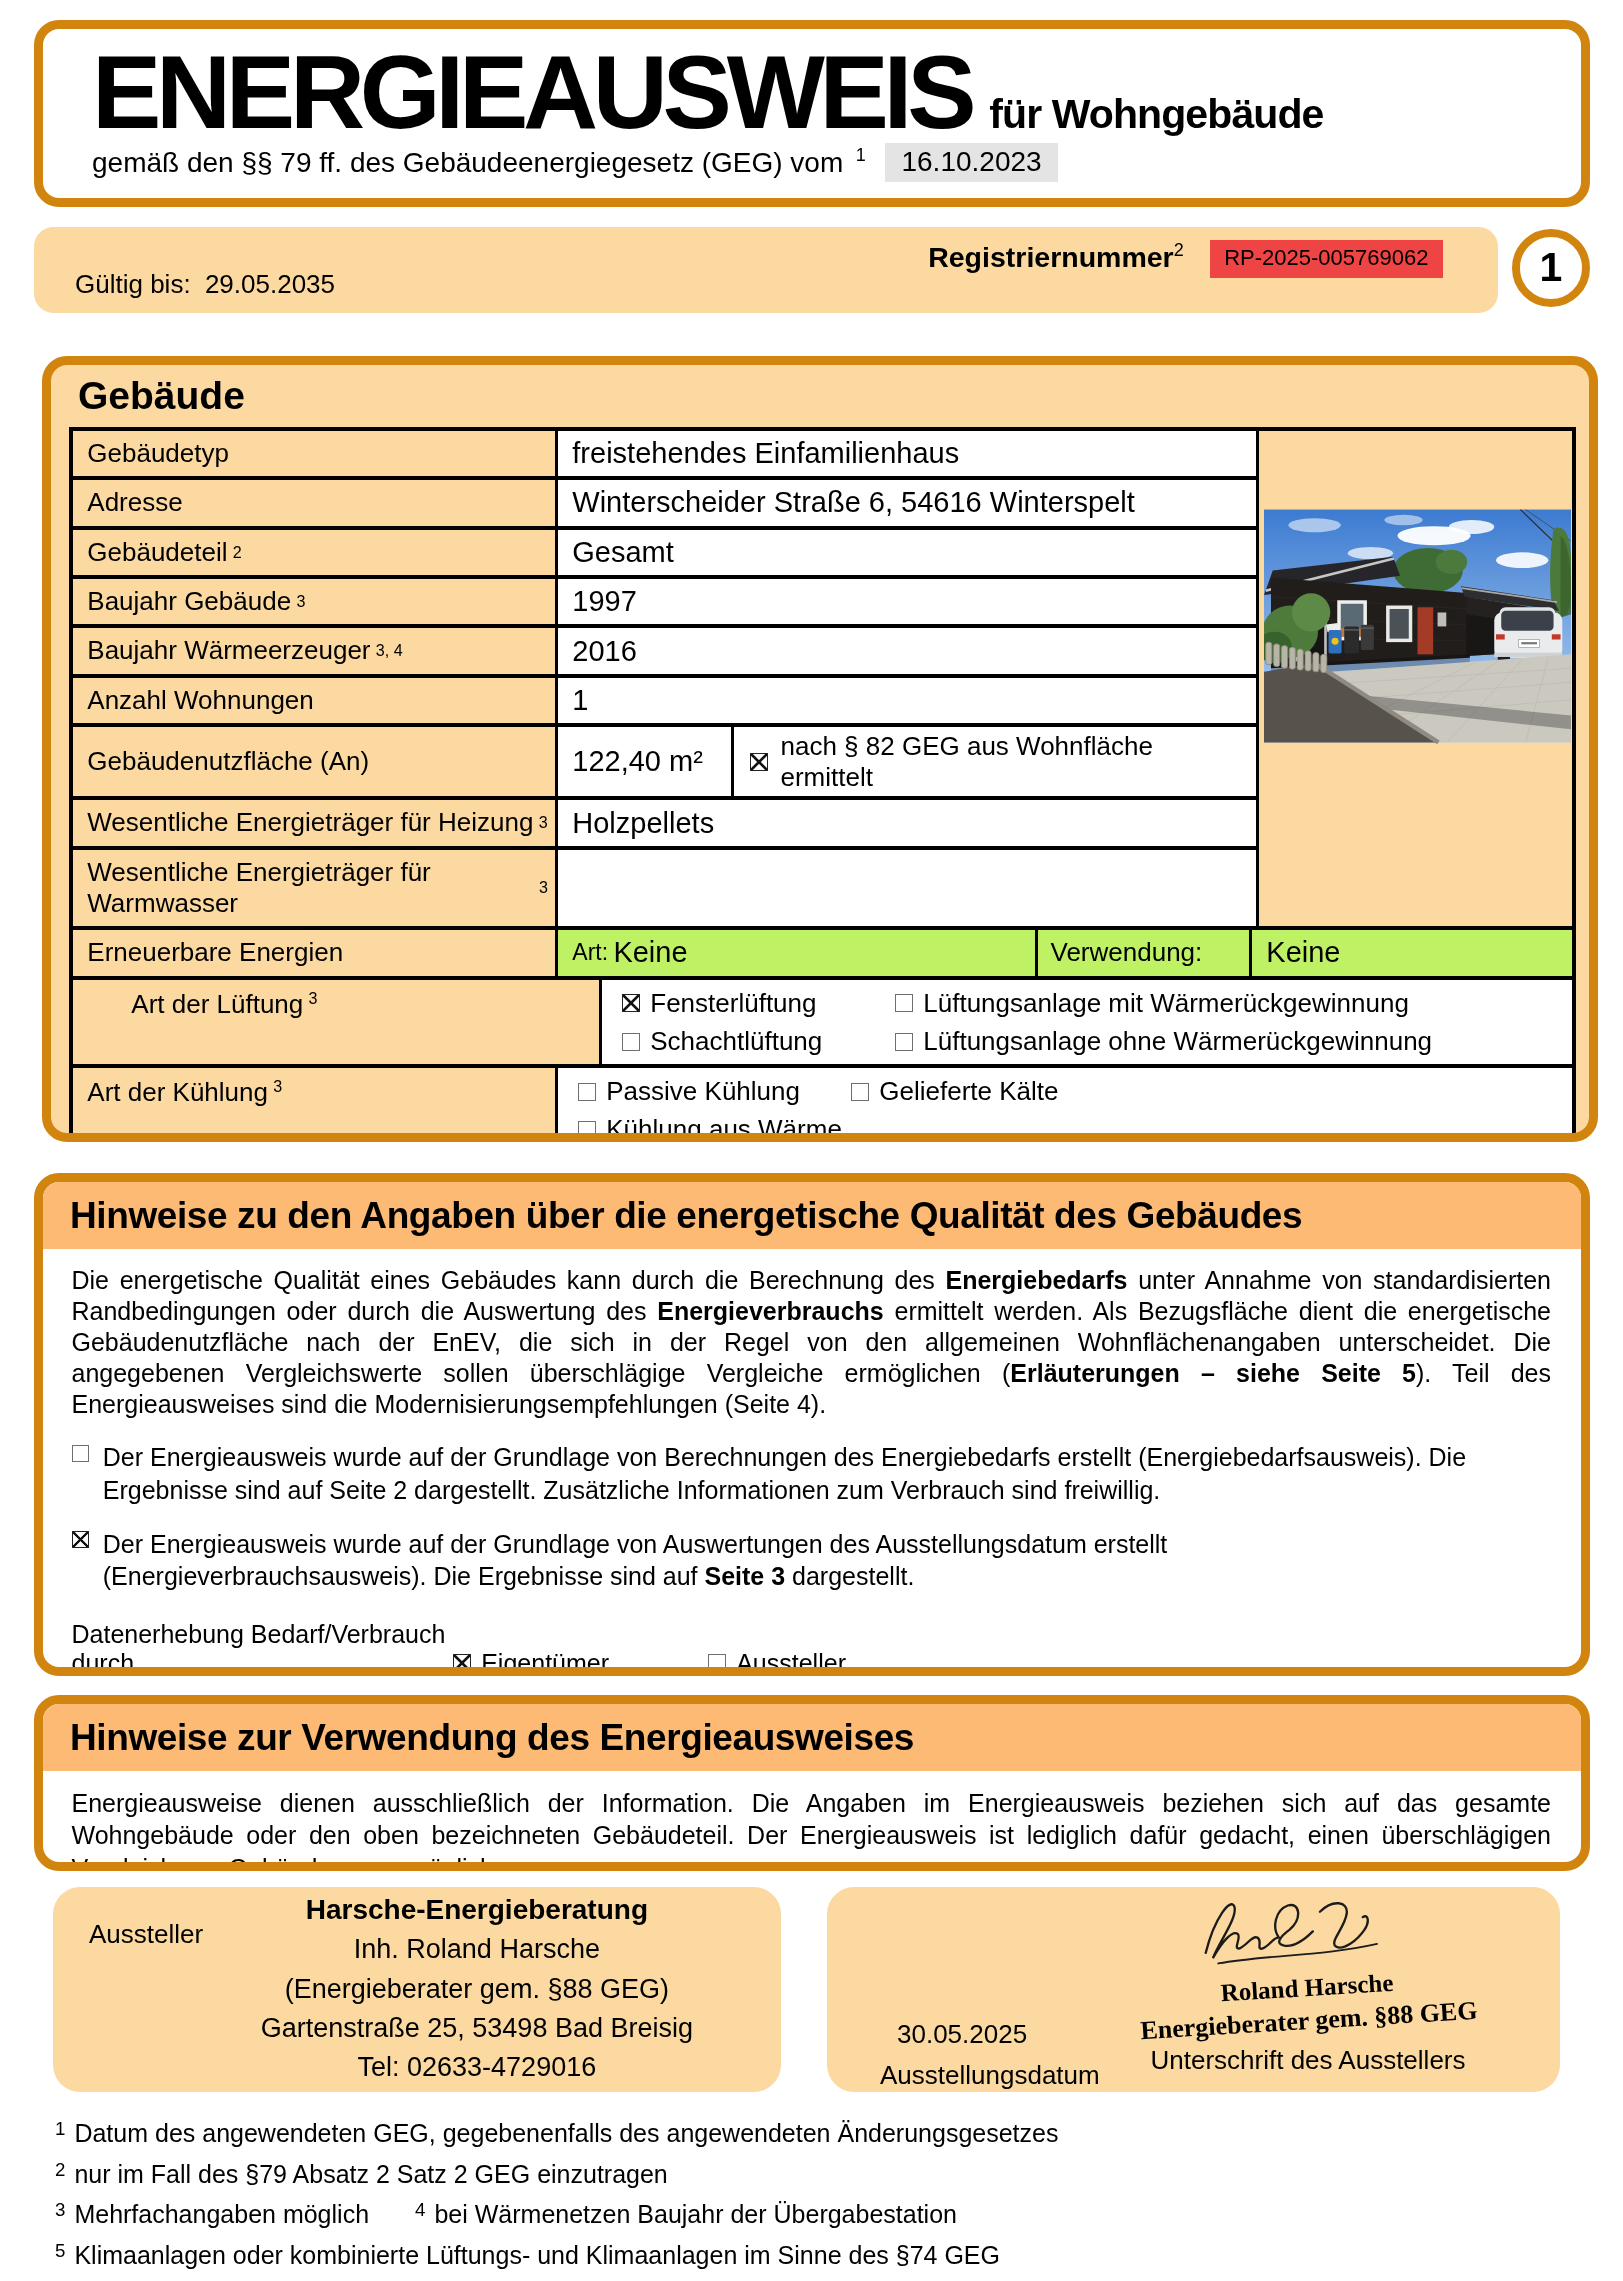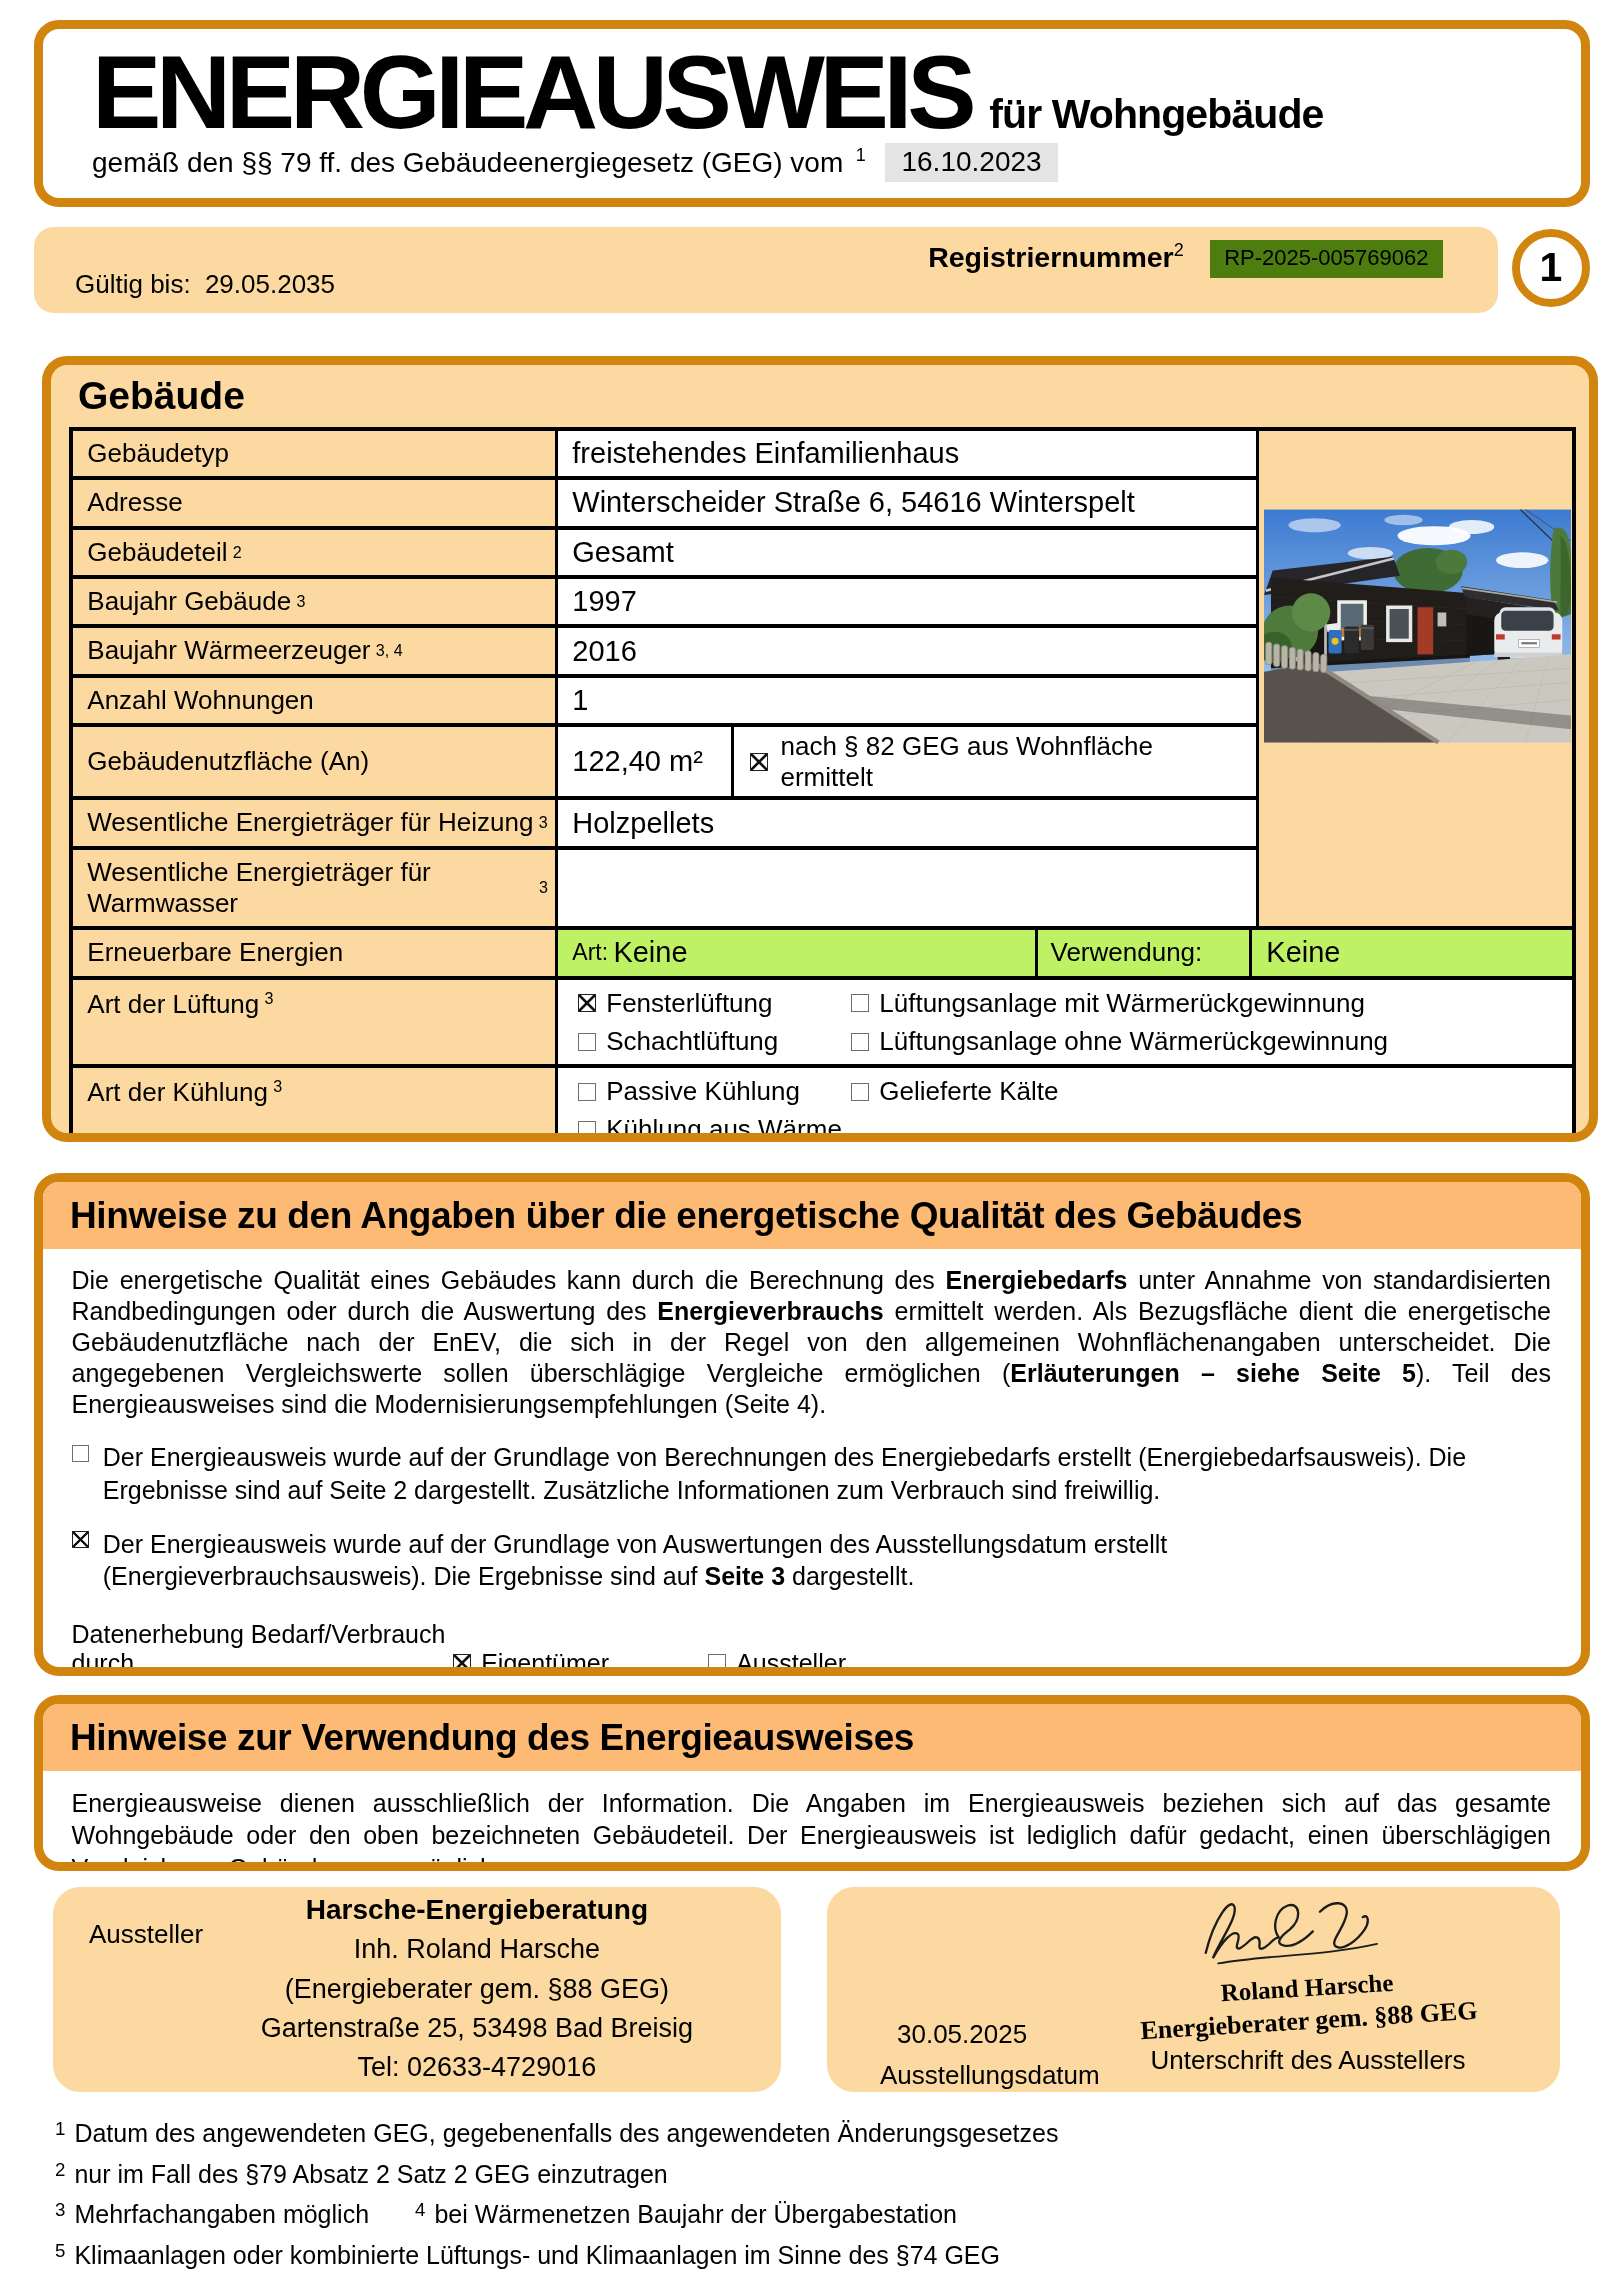--- a/index.html
+++ b/index.html
@@ -23,42 +23,42 @@
   .law-row{display:flex;align-items:flex-start;font-size:28px;margin-top:0px;}
   .law-sup{font-size:18px;margin:0 9px 0 12.5px;position:relative;top:-1.8px;}
   .gray-chip{background:#e4e4e4;padding:2.7px 16px 4.5px 16px;font-size:28px;margin-left:10.7px;margin-top:-3.6px;}
 
   
   #registry-row{left:34px;top:227px;width:1556px;height:87px;display:flex;align-items:flex-start;}
   .reg-bar{flex:1;height:86px;background:#fbd9a1;border-radius:19.6px;position:relative;}
   .valid-group{position:absolute;left:41px;bottom:13.4px;font-size:26px;display:flex;gap:14.3px;}
   .reg-label{position:absolute;top:13.4px;right:314px;font-size:28.5px;font-weight:bold;}
   .reg-label sup{font-weight:normal;font-size:18px;}
-  .reg-num{position:absolute;top:12.5px;right:55px;background:#4d7c0f;padding:5.3px 14.3px 7.1px;font-size:22px;}
+  .reg-num{position:absolute;top:12.5px;right:55px;background:#ef4444;padding:5.3px 14.3px 7.1px;font-size:22px;}
   .page-circle{width:78px;height:78px;margin-left:14.3px;margin-top:1.8px;border:8px solid #d2850e;border-radius:50%;
     box-sizing:border-box;background:#fff;display:flex;align-items:center;justify-content:center;
     font-size:41px;font-weight:bold;}
 
   
   #building-box{left:34px;top:356px;width:1556px;height:786px;background:#fbd9a1;padding:1.8px 11.6px 0 18px;margin-left:8px;}
   .section-heading{font-size:39px;font-weight:bold;margin:7.1px 0 9px 9px;}
   .btable{border:4.5px solid #000;width:1507px;box-sizing:border-box;background:#fbd9a1;}
   .tophalf{display:flex;border-bottom:4.5px solid #000;}
   .left-rows{width:1183px;box-sizing:border-box;}
   .brow{display:flex;align-items:stretch;border-bottom:4.5px solid #000;box-sizing:border-box;}
   .brow.last{border-bottom:none;}
   .c-label{width:482px;box-sizing:border-box;padding:7.1px 7.1px 7.1px 14.3px;font-size:26px;background:#fbd9a1;
     display:flex;align-items:center;line-height:1.2;}
   .c-label.top{align-items:flex-start;padding-top:9px;}
   .c-label sup{margin-left:5.3px;}
   .c-value{flex:1;border-left:3.6px solid #000;background:#fff;box-sizing:border-box;
     padding:3.6px 9px 3.6px 14.3px;font-size:29px;display:flex;align-items:center;}
   .r1{min-height:41px;}.r2{min-height:38px;}.r3{min-height:40px;}.r4{min-height:39px;}
   .r5{min-height:36px;}.r6{min-height:36px;}.r7{min-height:43px;}.r8{min-height:37px;}.r9{min-height:38px;}
-  .r10{min-height:40px;}.r11{min-height:62px;}.r12{min-height:68px;}
+  .r10{min-height:40px;}.r11{min-height:62px;padding-left:44px;}.r12{min-height:68px;}
   .photo-cell{flex:1;border-left:3.6px solid #000;background:#fbd9a1;position:relative;}
   .photo-cell svg{position:absolute;left:5.3px;top:76px;}
   .v-split{flex:1;display:flex;border-left:3.6px solid #000;background:#fff;}
   .v-a{width:176px;box-sizing:border-box;padding:3.6px 7.1px 3.6px 14.3px;font-size:29px;display:flex;align-items:center;border-right:3.6px solid #000;}
   .v-b{flex:1;display:flex;align-items:center;padding:3.6px 7.1px 3.6px 16px;font-size:26px;}
   .cell-mid{box-sizing:border-box;border-left:3.6px solid #000;background:#bef264;display:flex;align-items:center;}
   .art-cell{width:480px;padding:3.6px 7.1px 3.6px 14.3px;}
   .art-small{font-size:23px;margin-right:5.3px;}
   .verw-cell{width:214px;padding:3.6px 7.1px 3.6px 12.5px;font-size:26px;}
   .keine-cell{flex:1;padding:3.6px 7.1px 3.6px 14.3px;font-size:29px;}

